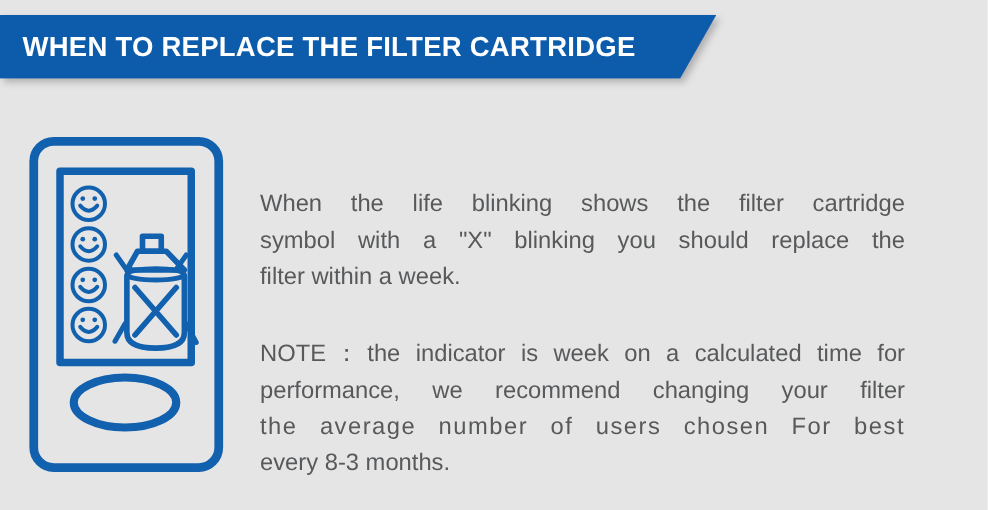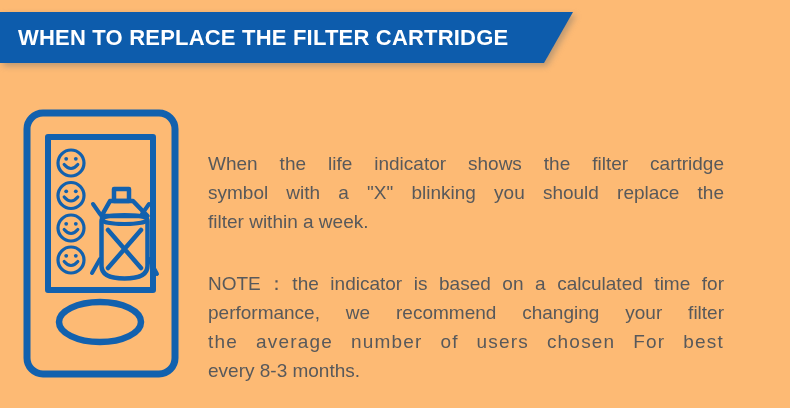--- a/index.html
+++ b/index.html
@@ -1,20 +1,20 @@
 <!DOCTYPE html>
 <html><head>
 <meta charset="utf-8">
 <style>
   html, body { margin: 0; padding: 0; }
   .stage {
     position: relative;
     width: 790px;
     height: 408px;
-    background: #fdba74;
+    background: #e5e5e5;
     overflow: hidden;
     font-family: "Liberation Sans", "DejaVu Sans", sans-serif;
   }
   
   .banner-wrap {
     position: absolute;
     left: 0; top: 12px;
     filter: drop-shadow(3px 3px 3px rgba(110,110,110,0.45));
   }
   .banner {
@@ -124,25 +124,25 @@
       <path class="stroke" d="M129,96 L122,106" stroke-width="4"></path>
       <path class="stroke" d="M72,165 L80,151" stroke-width="4"></path>
       <path class="stroke" d="M129,151 L137,166" stroke-width="4"></path>
     </g>
 
     <ellipse class="stroke" cx="80" cy="214" rx="41" ry="20" stroke-width="6.5"></ellipse>
   </svg>
 
   <div class="text-block">
     <div class="para">
-      <div class="line">When the life indicator shows the filter cartridge</div>
+      <div class="line">When the life blinking shows the filter cartridge</div>
       <div class="line">symbol with a "X" blinking you should replace the</div>
       <div class="line last">filter within a week.</div>
     </div>
     <div class="para note-para">
-      <div class="line">NOTE：the indicator is based on a calculated time for</div>
+      <div class="line">NOTE：the indicator is week on a calculated time for</div>
       <div class="line">performance, we recommend changing your filter</div>
       <div class="line spread">the average number of users chosen For best</div>
       <div class="line last">every 8-3 months.</div>
     </div>
   </div>
 
 </div>
 
 </body></html>

